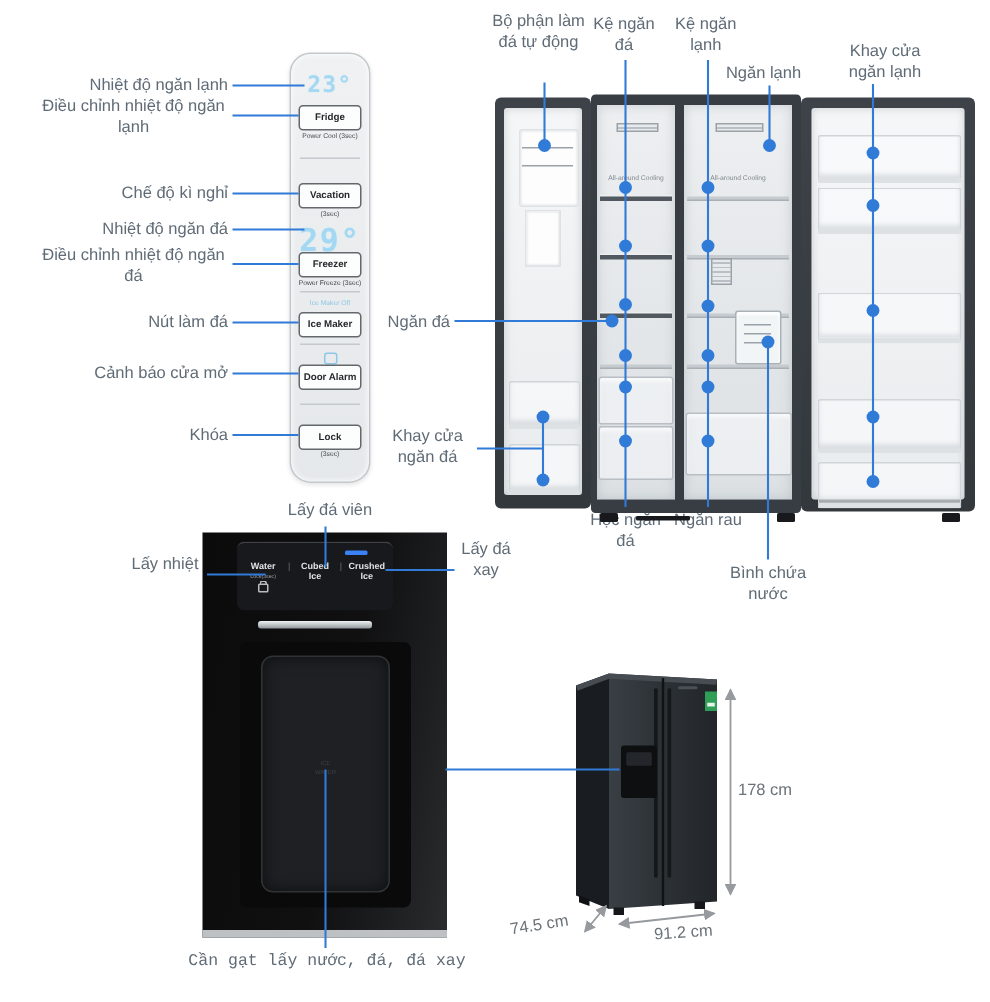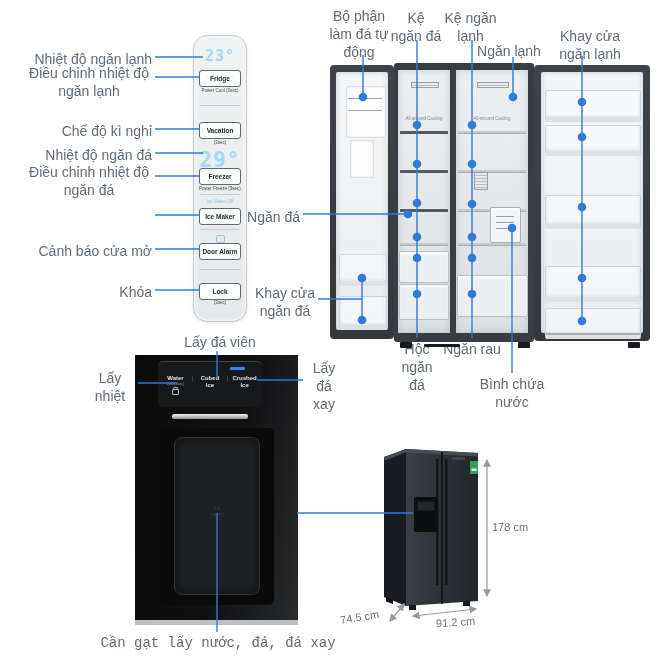--- a/index.html
+++ b/index.html
@@ -1,18 +1,18 @@
 <!DOCTYPE html>
 <html><head>
 <meta charset="utf-8">
 <style>
   html,body{margin:0;padding:0;background:#fff;}
   .canvas{position:relative;width:660px;height:668px;background:#fff;overflow:hidden;
           font-family:"Liberation Sans","DejaVu Sans",sans-serif;}
-  .lbl{position:absolute;font-size:14px;line-height:1.3;color:#5f6b76;}
+  .lbl{position:absolute;font-size:11px;line-height:1.3;color:#5f6b76;}
   .r{text-align:right;} .c{text-align:center;}
   
   .cpanel{position:absolute;left:193px;top:35px;width:52px;height:285px;
           background:linear-gradient(180deg,#eff1f2,#e5e8ea);border:1px solid #c3c8cc;
           border-radius:14px;box-shadow:0 1px 3px rgba(0,0,0,.10), inset 0 0 4px #fff;}
   .seg7{position:absolute;left:0;right:0;text-align:center;
         font-family:"DejaVu Sans Mono",monospace;font-weight:bold;color:#a4d8f2;
         letter-spacing:1px;text-shadow:0 0 1px #c9ebfa;}
   .pbtn{position:absolute;left:5px;width:40px;height:15px;background:#fcfdfd;
         border:1px solid #63686d;border-radius:3px;font-size:6.5px;font-weight:bold;
@@ -75,20 +75,21 @@
 </head>
 <body>
 
 <div class="canvas">
 
   <div class="lbl r" style="left:22px;top:50px;width:130px;">Nhiệt độ ngăn lạnh</div>
   <div class="lbl c" style="left:26px;top:64px;width:126px;">Điều chỉnh nhiệt độ ngăn lạnh</div>
   <div class="lbl r" style="left:22px;top:122px;width:130px;">Chế độ kì nghỉ</div>
   <div class="lbl r" style="left:22px;top:146px;width:130px;">Nhiệt độ ngăn đá</div>
   <div class="lbl c" style="left:26px;top:163px;width:126px;">Điều chỉnh nhiệt độ ngăn đá</div>
+  <div class="lbl r" style="left:22px;top:208px;width:130px;">Nút làm đá</div>
   <div class="lbl r" style="left:22px;top:242px;width:130px;">Cảnh báo cửa mở</div>
   <div class="lbl r" style="left:22px;top:283px;width:130px;">Khóa</div>
 
   <div class="cpanel">
     <div class="seg7" style="top:11px;font-size:15px;">23°</div>
     <div class="pbtn" style="top:34px;">Fridge</div>
     <div class="psub" style="top:52px;">Power Cool (3sec)</div>
     <div class="psep" style="top:69px;"></div>
     <div class="pbtn" style="top:86px;">Vacation</div>
     <div class="psub" style="top:104px;">(3sec)</div>

